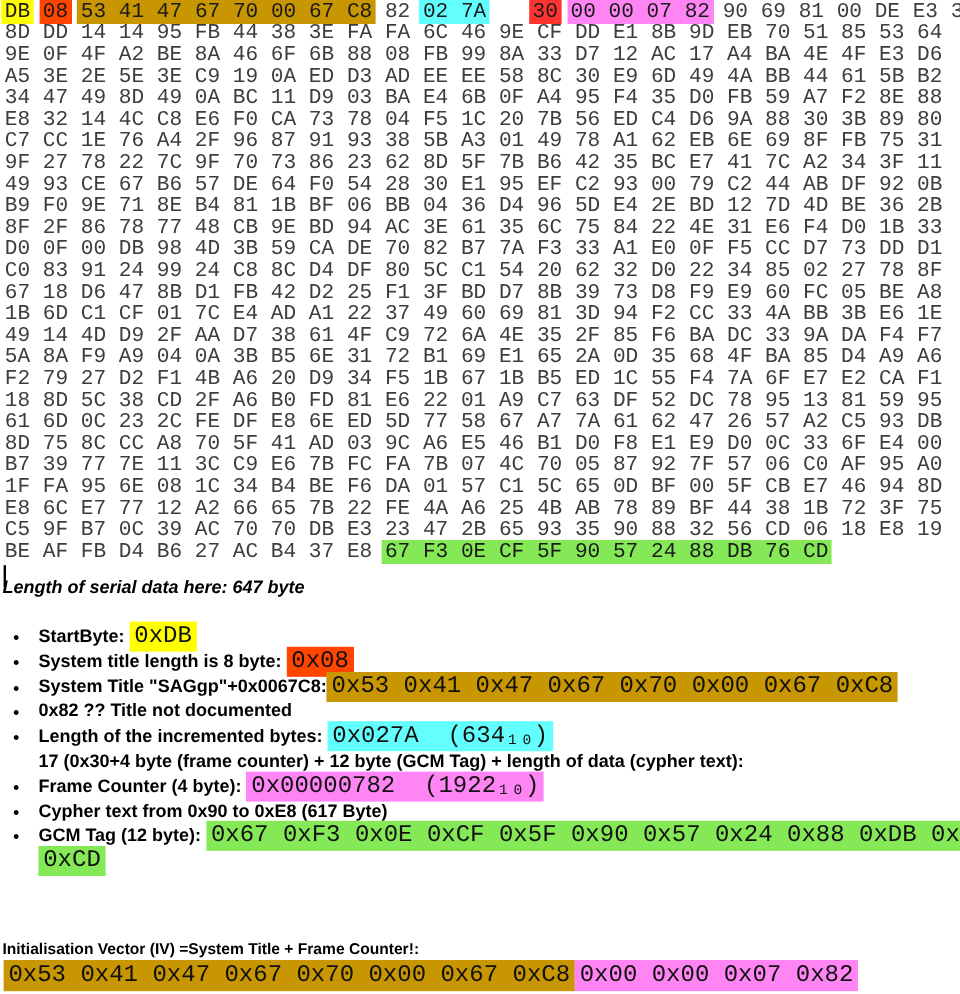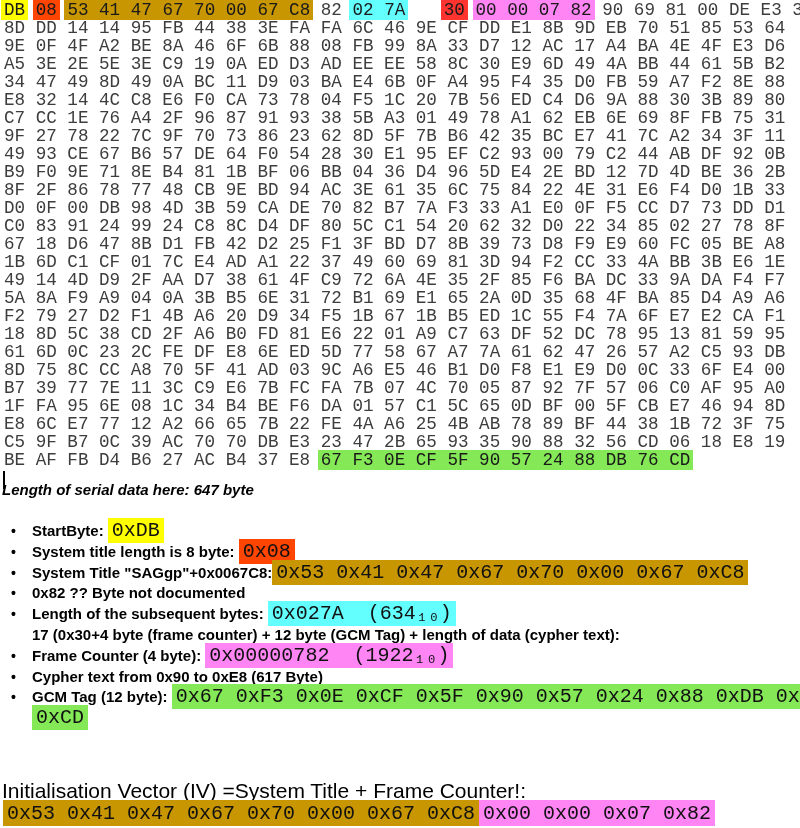--- a/index.html
+++ b/index.html
@@ -31,41 +31,41 @@
   
   .bullets{position:absolute;left:0;top:521px;width:800px;}
   .bline{position:relative;padding-left:32px;height:20.8px;line-height:20.8px;
     font-weight:bold;font-size:15px;color:#000;white-space:pre;}
   .bline .marker{position:absolute;left:11px;top:0;font-size:14px;}
   .vchip{font-family:Liberation Mono, monospace;
     font-size:20px;font-weight:400;color:#111;padding:1px 4px;white-space:pre;}
 
   
   .iv-heading{position:absolute;left:2px;top:781px;
-    font-weight:normal;font-size:21px;line-height:19px;color:#000;}
+    font-weight:bold;font-size:13px;line-height:19px;color:#000;}
   .iv-line{position:absolute;left:3px;top:801px;white-space:pre;
     font-family:"Liberation Mono","DejaVu Sans Mono",monospace;
     font-size:17.6px;color:#111;}
   .iv-line .vchip{padding:1.5px 4px;}
 </style>
 </head>
 <body>
 
 <div class="hexdump"><div class="hexrow"><span class="hl chip-yellow">DB</span><span> </span><span class="hl chip-orange">08</span><span> </span><span class="hl chip-goldenrod">53 41 47 67 70 00 67 C8</span><span> 82 </span><span class="hl chip-cyan">02 7A</span><span> </span><span class="hl chip-red">30</span><span> </span><span class="hl chip-magenta">00 00 07 82</span><span> 90 69 81 00 DE E3 3C</span></div><div class="hexrow"><span>8D DD 14 14 95 FB 44 38 3E FA FA 6C 46 9E CF DD E1 8B 9D EB 70 51 85 53 64</span></div><div class="hexrow"><span>9E 0F 4F A2 BE 8A 46 6F 6B 88 08 FB 99 8A 33 D7 12 AC 17 A4 BA 4E 4F E3 D6</span></div><div class="hexrow"><span>A5 3E 2E 5E 3E C9 19 0A ED D3 AD EE EE 58 8C 30 E9 6D 49 4A BB 44 61 5B B2</span></div><div class="hexrow"><span>34 47 49 8D 49 0A BC 11 D9 03 BA E4 6B 0F A4 95 F4 35 D0 FB 59 A7 F2 8E 88</span></div><div class="hexrow"><span>E8 32 14 4C C8 E6 F0 CA 73 78 04 F5 1C 20 7B 56 ED C4 D6 9A 88 30 3B 89 80</span></div><div class="hexrow"><span>C7 CC 1E 76 A4 2F 96 87 91 93 38 5B A3 01 49 78 A1 62 EB 6E 69 8F FB 75 31</span></div><div class="hexrow"><span>9F 27 78 22 7C 9F 70 73 86 23 62 8D 5F 7B B6 42 35 BC E7 41 7C A2 34 3F 11</span></div><div class="hexrow"><span>49 93 CE 67 B6 57 DE 64 F0 54 28 30 E1 95 EF C2 93 00 79 C2 44 AB DF 92 0B</span></div><div class="hexrow"><span>B9 F0 9E 71 8E B4 81 1B BF 06 BB 04 36 D4 96 5D E4 2E BD 12 7D 4D BE 36 2B</span></div><div class="hexrow"><span>8F 2F 86 78 77 48 CB 9E BD 94 AC 3E 61 35 6C 75 84 22 4E 31 E6 F4 D0 1B 33</span></div><div class="hexrow"><span>D0 0F 00 DB 98 4D 3B 59 CA DE 70 82 B7 7A F3 33 A1 E0 0F F5 CC D7 73 DD D1</span></div><div class="hexrow"><span>C0 83 91 24 99 24 C8 8C D4 DF 80 5C C1 54 20 62 32 D0 22 34 85 02 27 78 8F</span></div><div class="hexrow"><span>67 18 D6 47 8B D1 FB 42 D2 25 F1 3F BD D7 8B 39 73 D8 F9 E9 60 FC 05 BE A8</span></div><div class="hexrow"><span>1B 6D C1 CF 01 7C E4 AD A1 22 37 49 60 69 81 3D 94 F2 CC 33 4A BB 3B E6 1E</span></div><div class="hexrow"><span>49 14 4D D9 2F AA D7 38 61 4F C9 72 6A 4E 35 2F 85 F6 BA DC 33 9A DA F4 F7</span></div><div class="hexrow"><span>5A 8A F9 A9 04 0A 3B B5 6E 31 72 B1 69 E1 65 2A 0D 35 68 4F BA 85 D4 A9 A6</span></div><div class="hexrow"><span>F2 79 27 D2 F1 4B A6 20 D9 34 F5 1B 67 1B B5 ED 1C 55 F4 7A 6F E7 E2 CA F1</span></div><div class="hexrow"><span>18 8D 5C 38 CD 2F A6 B0 FD 81 E6 22 01 A9 C7 63 DF 52 DC 78 95 13 81 59 95</span></div><div class="hexrow"><span>61 6D 0C 23 2C FE DF E8 6E ED 5D 77 58 67 A7 7A 61 62 47 26 57 A2 C5 93 DB</span></div><div class="hexrow"><span>8D 75 8C CC A8 70 5F 41 AD 03 9C A6 E5 46 B1 D0 F8 E1 E9 D0 0C 33 6F E4 00</span></div><div class="hexrow"><span>B7 39 77 7E 11 3C C9 E6 7B FC FA 7B 07 4C 70 05 87 92 7F 57 06 C0 AF 95 A0</span></div><div class="hexrow"><span>1F FA 95 6E 08 1C 34 B4 BE F6 DA 01 57 C1 5C 65 0D BF 00 5F CB E7 46 94 8D</span></div><div class="hexrow"><span>E8 6C E7 77 12 A2 66 65 7B 22 FE 4A A6 25 4B AB 78 89 BF 44 38 1B 72 3F 75</span></div><div class="hexrow"><span>C5 9F B7 0C 39 AC 70 70 DB E3 23 47 2B 65 93 35 90 88 32 56 CD 06 18 E8 19</span></div><div class="hexrow"><span>BE AF FB D4 B6 27 AC B4 37 E8 </span><span class="hl chip-green">67 F3 0E CF 5F 90 57 24 88 DB 76 CD</span></div></div>
 
 <div class="caret"></div>
 
 <div class="length-line">Length of serial data here: 647 byte</div>
 
 <div class="bullets">
     <div class="bline"><span class="marker">•</span><span>StartByte: </span><span class="vchip chip-yellow">0xDB</span></div>
     <div class="bline"><span class="marker">•</span><span>System title length is 8 byte: </span><span class="vchip chip-orange">0x08</span></div>
     <div class="bline"><span class="marker">•</span><span>System Title "SAGgp"+0x0067C8:</span><span class="vchip chip-goldenrod">0x53 0x41 0x47 0x67 0x70 0x00 0x67 0xC8</span></div>
-    <div class="bline"><span class="marker">•</span><span>0x82 ?? Byte not documented</span></div>
-    <div class="bline"><span class="marker">•</span><span>Length of the subsequent bytes: </span><span class="vchip chip-cyan">0x027A  (634₁₀)</span></div>
+    <div class="bline"><span class="marker">•</span><span>0x82 ?? Title not documented</span></div>
+    <div class="bline"><span class="marker">•</span><span>Length of the incremented bytes: </span><span class="vchip chip-cyan">0x027A  (634₁₀)</span></div>
     <div class="bline"><span>17 (0x30+4 byte (frame counter) + 12 byte (GCM Tag) + length of data (cypher text):</span></div>
     <div class="bline"><span class="marker">•</span><span>Frame Counter (4 byte): </span><span class="vchip chip-magenta">0x00000782  (1922₁₀)</span></div>
     <div class="bline"><span class="marker">•</span><span>Cypher text from 0x90 to 0xE8 (617 Byte)</span></div>
     <div class="bline"><span class="marker">•</span><span>GCM Tag (12 byte): </span><span class="vchip chip-green">0x67 0xF3 0x0E 0xCF 0x5F 0x90 0x57 0x24 0x88 0xDB 0x76</span></div>
     <div class="bline"><span class="vchip chip-green">0xCD</span></div>
   </div>
 
 <div class="iv-heading">Initialisation Vector (IV) =System Title + Frame Counter!:</div>
 <div class="iv-line"><span class="vchip chip-goldenrod">0x53 0x41 0x47 0x67 0x70 0x00 0x67 0xC8</span><span class="vchip chip-magenta">0x00 0x00 0x07 0x82</span></div>
 

